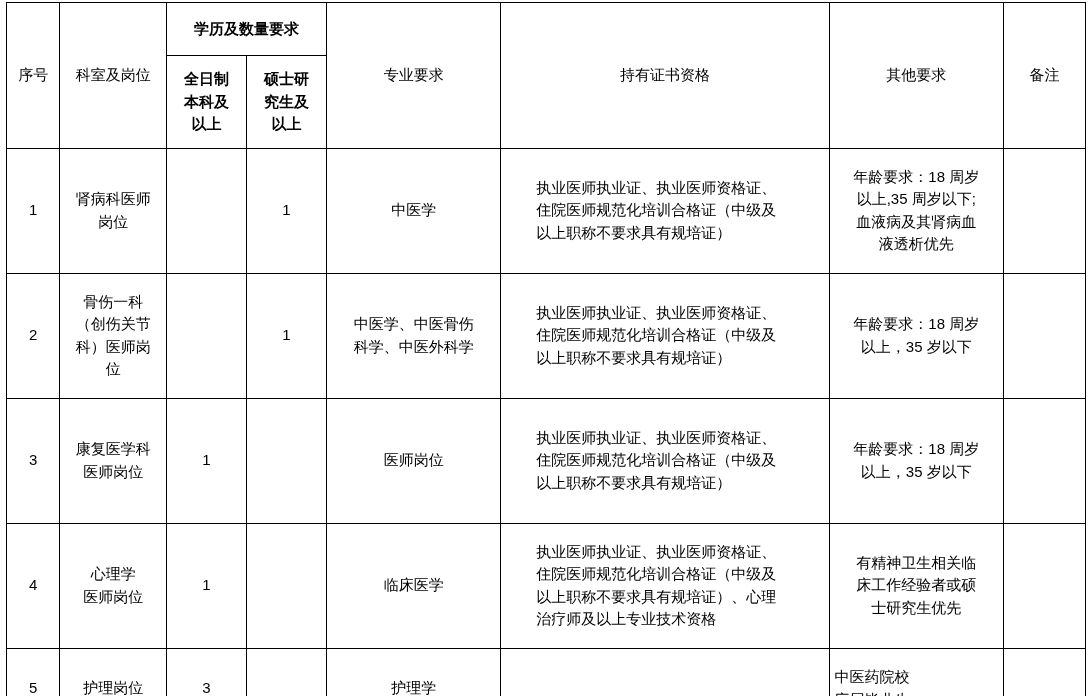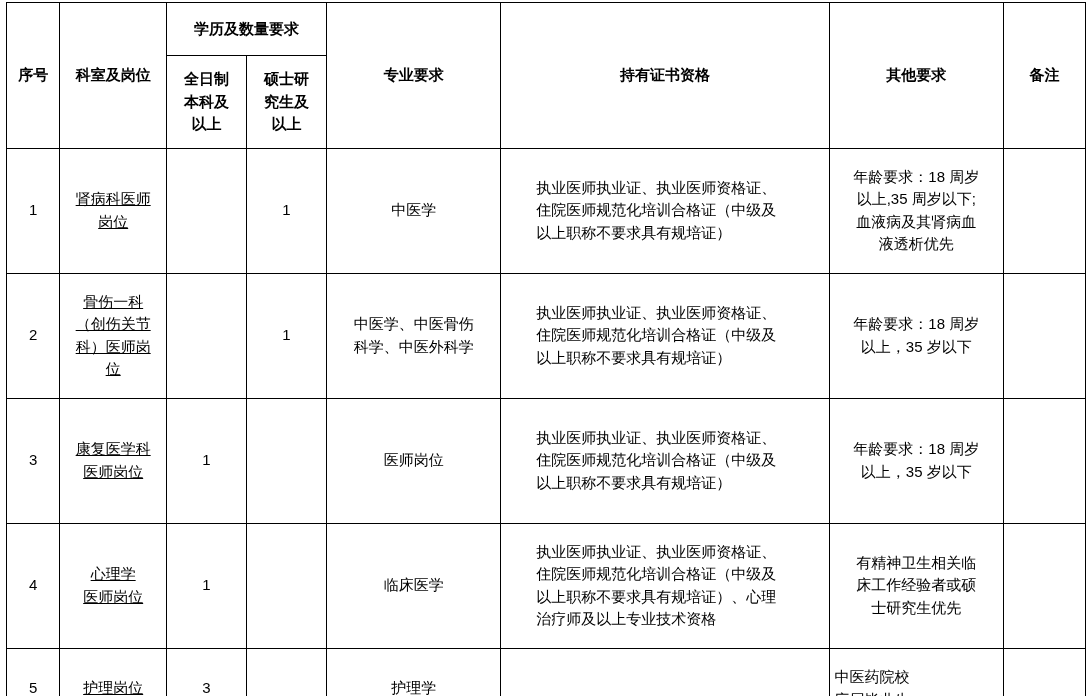--- a/index.html
+++ b/index.html
@@ -42,30 +42,30 @@
   .c-dept     { width: 104px; text-align: center; }
   .c-bachelor { width: 78px;  text-align: center; }
   .c-master   { width: 78px;  text-align: center; }
   .c-major    { width: 170px; text-align: center; }
   .c-cert     { width: 320px; text-align: left; }
   .c-other    { width: 170px; text-align: left; }
   .c-remark   { width: 80px;  text-align: center; }
 
   .hdr-group { font-size: 15px; font-weight: bold; }
   .hdr-sub   { font-size: 15px; font-weight: bold; line-height: 1.45; }
-  .hdr-main  { font-size: 16px; font-weight: bold; }
+  .hdr-main  { font-size: 16px; font-weight: normal; }
 
   td.center  { text-align: center; }
   td.num     { text-align: center; font-size: 15px; }
 
   .cell-text { display: block; white-space: pre-line; }
   .cert-cell .cell-text { text-align: left; margin-left: 30px; }
   .other-cell .cell-text { text-align: center; }
   .major-cell .cell-text { text-align: center; }
-  .dept-cell .cell-text { text-align: center; text-decoration: underline; }
+  .dept-cell .cell-text { text-align: center; }
 
   .total-label { text-align: center; font-size: 15px; }
   .total-value { text-align: center; font-size: 15px; }
 
   .row-h1 td, .row-h1 th { height: 28px; }
   .body-row td { height: 100px; }
   .row-nurse td { height: 56px; }
   .row-total td { height: 56px; }
 </style>
 </head>

